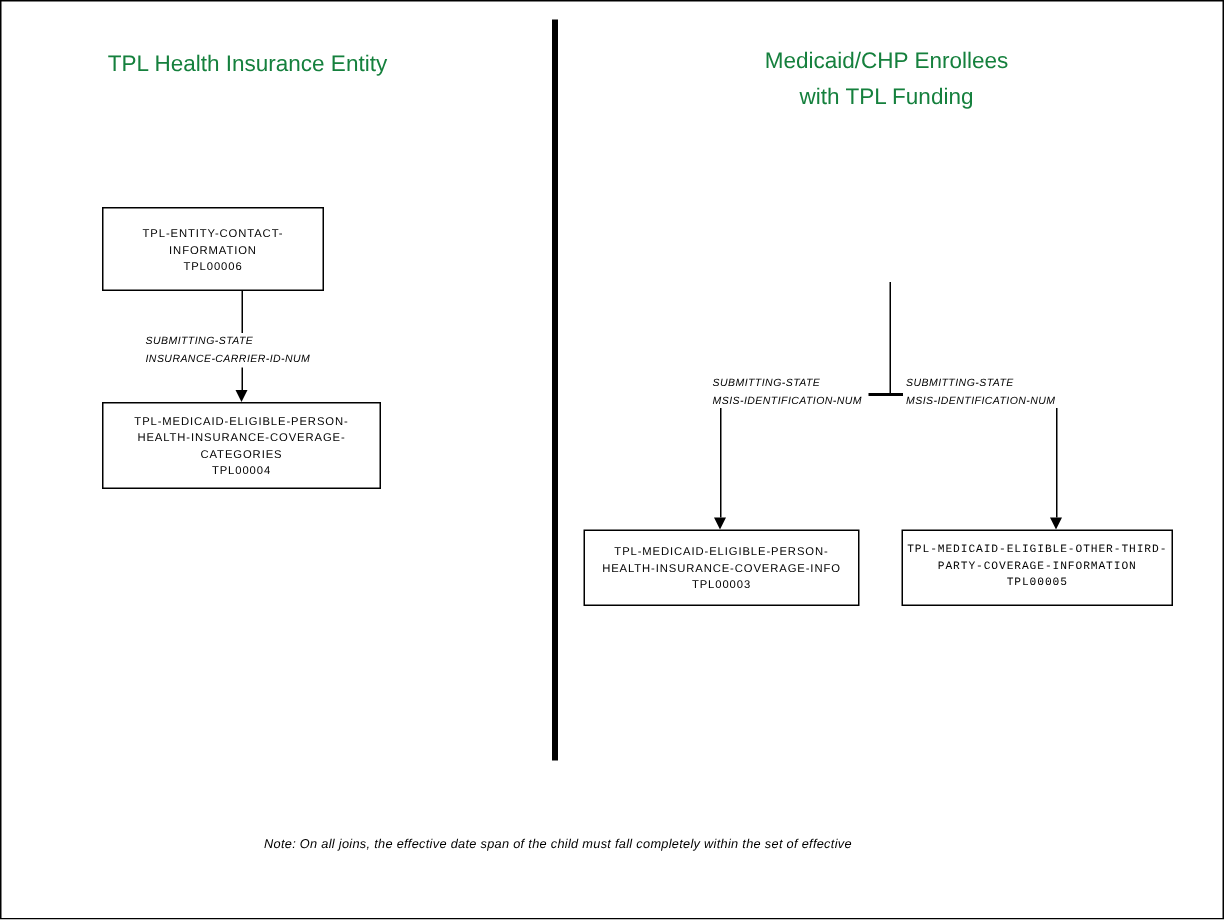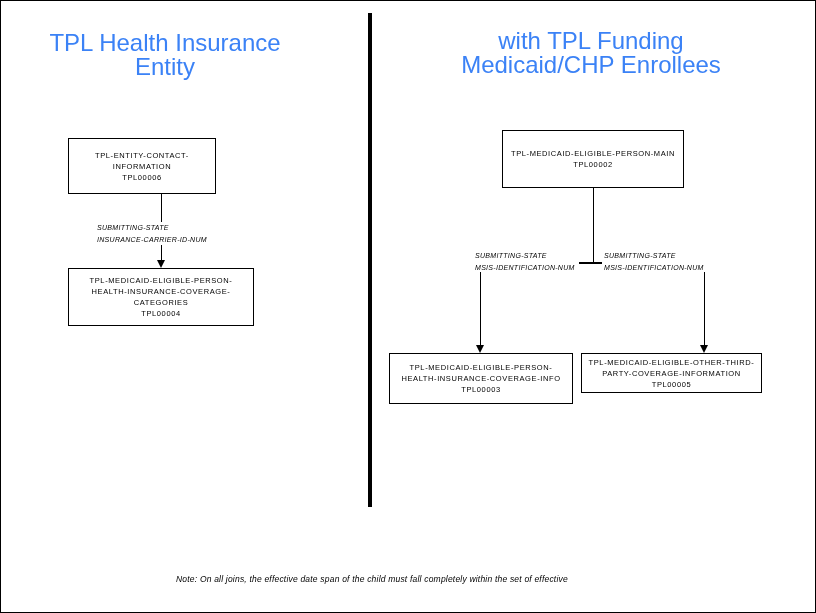--- a/index.html
+++ b/index.html
@@ -17,23 +17,23 @@
     background: #ffffff;
     overflow: hidden;
   }
   .divider {
     position: absolute;
     background: #000000;
   }
   .panel-title {
     position: absolute;
     text-align: center;
-    font-size: 24px;
+    font-size: 15px;
     line-height: 24px;
-    color: #3b82f6;
+    color: #15803d;
   }
   .entity-box {
     position: absolute;
     border: 1px solid #000000;
     background: #ffffff;
     display: flex;
     flex-direction: column;
     align-items: center;
     justify-content: center;
     text-align: center;
@@ -70,21 +70,20 @@
     white-space: nowrap;
     color: #000000;
   }
   .note {
     position: absolute;
     font-style: italic;
     font-size: 8.5px;
     line-height: 13.5px;
     letter-spacing: 0.2px;
     color: #000000;
-    margin-top: 17px;
   }
   .note .cont { padding-left: 24px; }
   .note div { white-space: pre; }
 </style>
 </head>
 <body>
 
 <div class="canvas">
 
   <div class="divider" style="left:367px; top:12px; width:4px; height:494px;"></div>
@@ -106,28 +105,24 @@
   <div class="arrowhead" style="left:156px; top:259px;"></div>
 
   <div class="entity-box" style="left:67px; top:267px; width:186px; height:58px;">
     <div>TPL-MEDICAID-ELIGIBLE-PERSON-</div>
     <div>HEALTH-INSURANCE-COVERAGE-</div>
     <div>CATEGORIES</div>
     <div>TPL00004</div>
   </div>
 
   <div class="panel-title" style="left:458px; top:28px; width:264px;">
+    <div>Medicaid/CHP Enrollees</div>
     <div>with TPL Funding</div>
-    <div>Medicaid/CHP Enrollees</div>
   </div>
 
-  <div class="entity-box" style="left:501px; top:129px; width:182px; height:58px;">
-    <div>TPL-MEDICAID-ELIGIBLE-PERSON-MAIN</div>
-    <div>TPL00002</div>
-  </div>
 
   <div class="conn-line" style="left:592px; top:187px; height:75px;"></div>
   <div class="conn-bar" style="left:578px; top:261px; width:27px;"></div>
 
   <div class="rel-label" style="left:472px; top:249px;">
     <div>SUBMITTING-STATE</div>
     <div>MSIS-IDENTIFICATION-NUM</div>
   </div>
   <div class="rel-label" style="left:601px; top:249px;">
     <div>SUBMITTING-STATE</div>
@@ -139,21 +134,21 @@
 
   <div class="conn-line" style="left:703px; top:271px; height:73px;"></div>
   <div class="arrowhead" style="left:699px; top:344px;"></div>
 
   <div class="entity-box" style="left:388px; top:352px; width:184px; height:51px;">
     <div>TPL-MEDICAID-ELIGIBLE-PERSON-</div>
     <div>HEALTH-INSURANCE-COVERAGE-INFO</div>
     <div>TPL00003</div>
   </div>
 
-  <div class="entity-box" style="left:580px; top:352px; width:181px; height:40px;">
+  <div class="entity-box" style="left:600px; top:352px; width:181px; height:51px;font-family:Liberation Mono, monospace;">
     <div>TPL-MEDICAID-ELIGIBLE-OTHER-THIRD-</div>
     <div>PARTY-COVERAGE-INFORMATION</div>
     <div>TPL00005</div>
   </div>
 
   <div class="note" style="left:175px; top:555px; width:420px;">
     <div>Note: On all joins, the effective date span of the child must fall completely within the set of effective</div>
   </div>
 
 </div>

